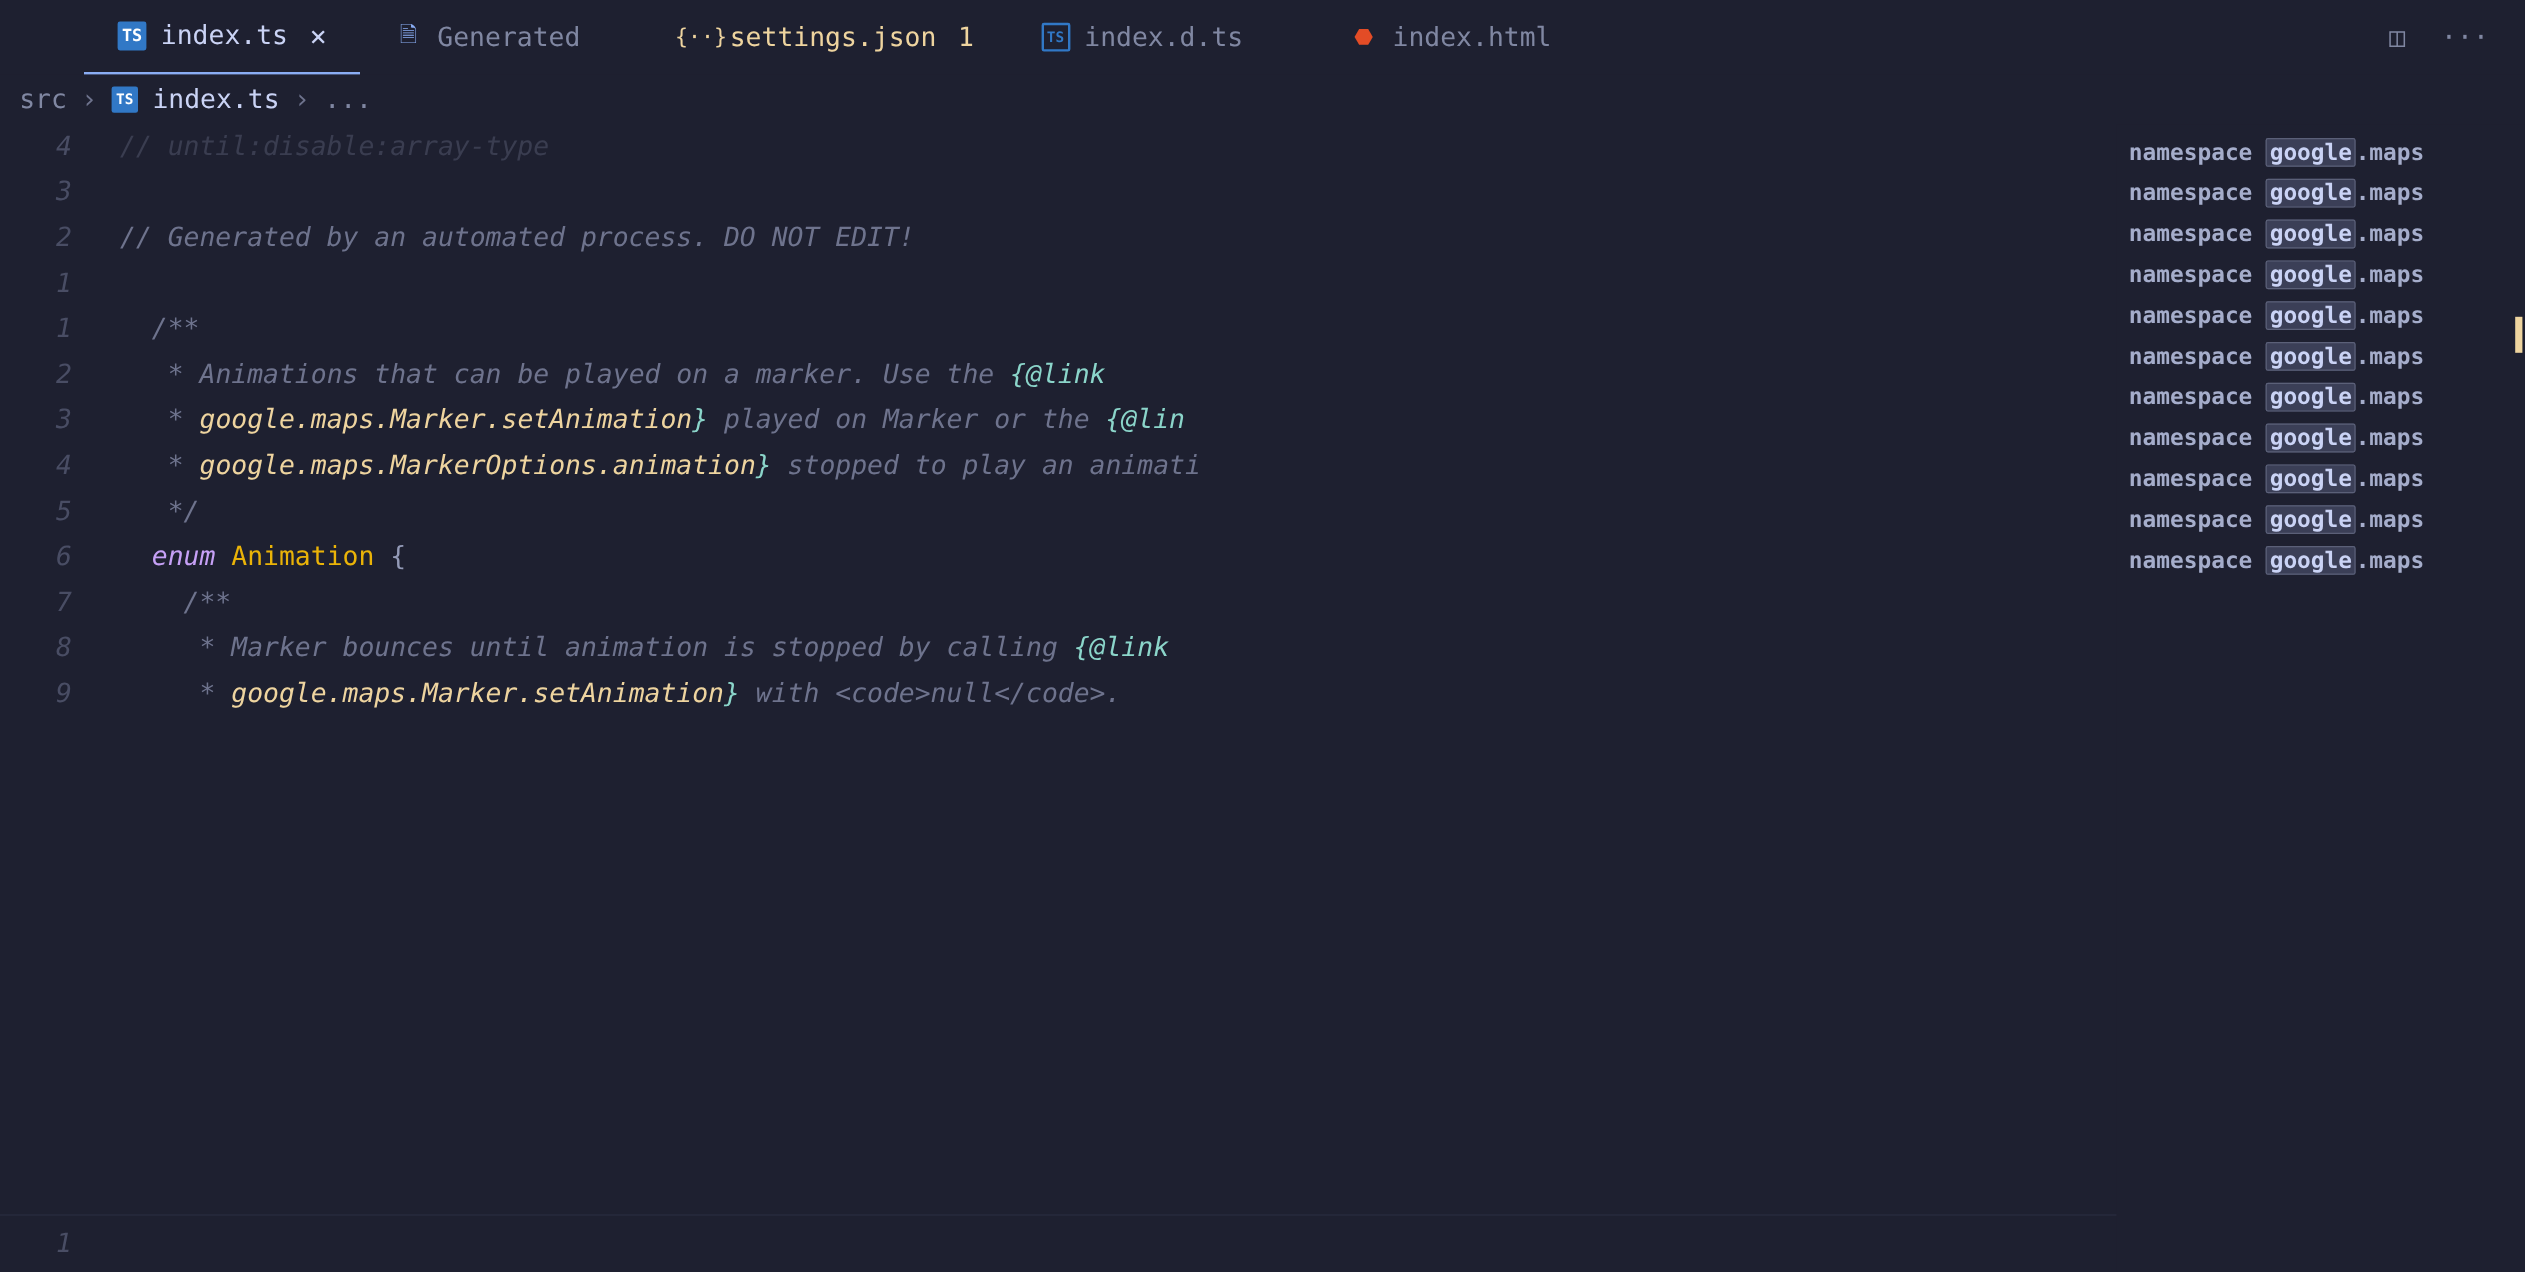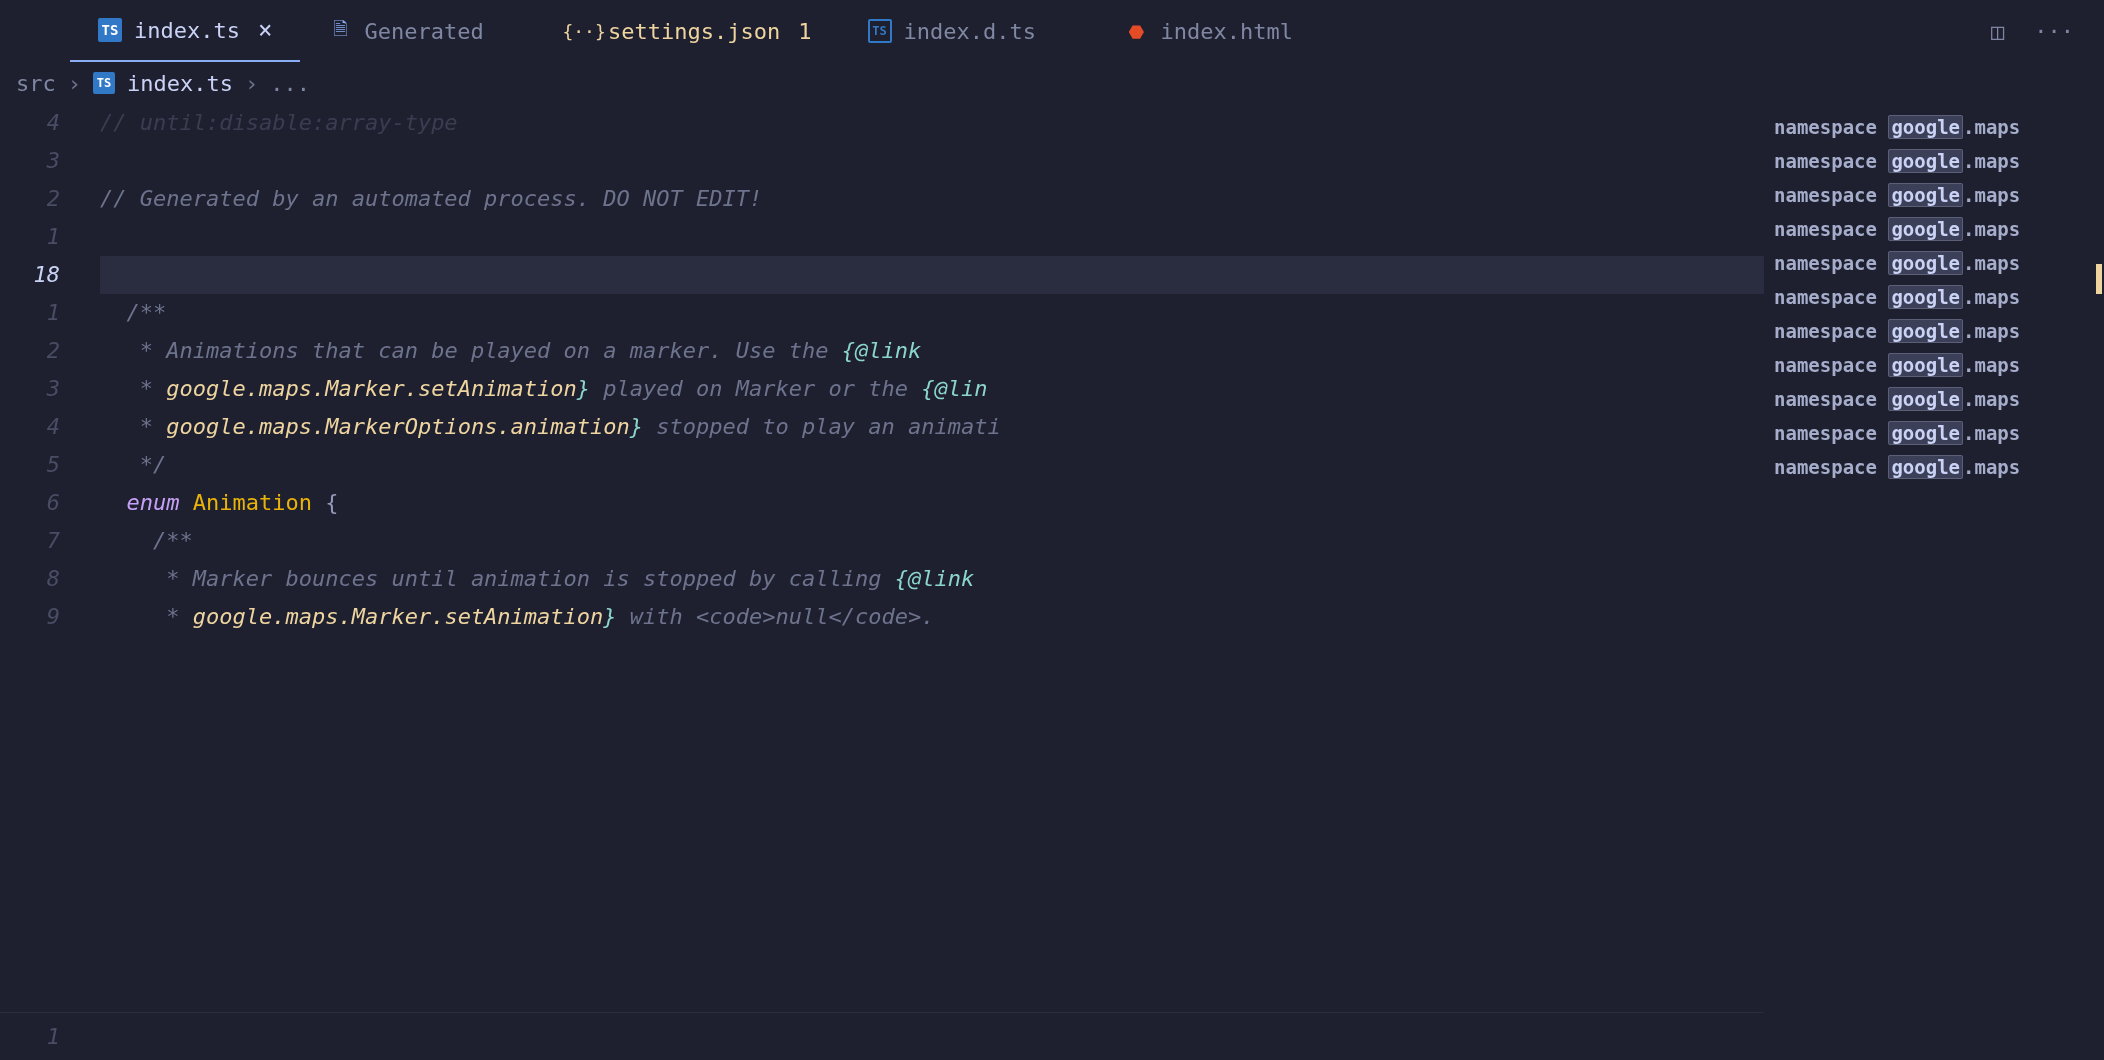--- a/index.html
+++ b/index.html
@@ -225,26 +225,20 @@
       <div class="row">
         <div class="gutter">2</div>
         <div class="code"><span class="c-comment">// Generated by an automated process. DO NOT EDIT!</span></div>
       </div>
 
       <div class="row">
         <div class="gutter">1</div>
         <div class="code"></div>
       </div>
 
-      <div class="row">
-        <div class="gutter cur">18</div>
-        <div class="code cur-line-bg">
-          
-        </div>
-      </div>
 
       <div class="row">
         <div class="gutter">1</div>
         <div class="code">  <span class="c-comment">/**</span></div>
       </div>
 
       <div class="row">
         <div class="gutter">2</div>
         <div class="code">  <span class="c-comment"> *</span><span class="c-comment"> Animations that can be played on a marker. Use the</span><span class="c-linktag"> {@link</span></div>
       </div>

